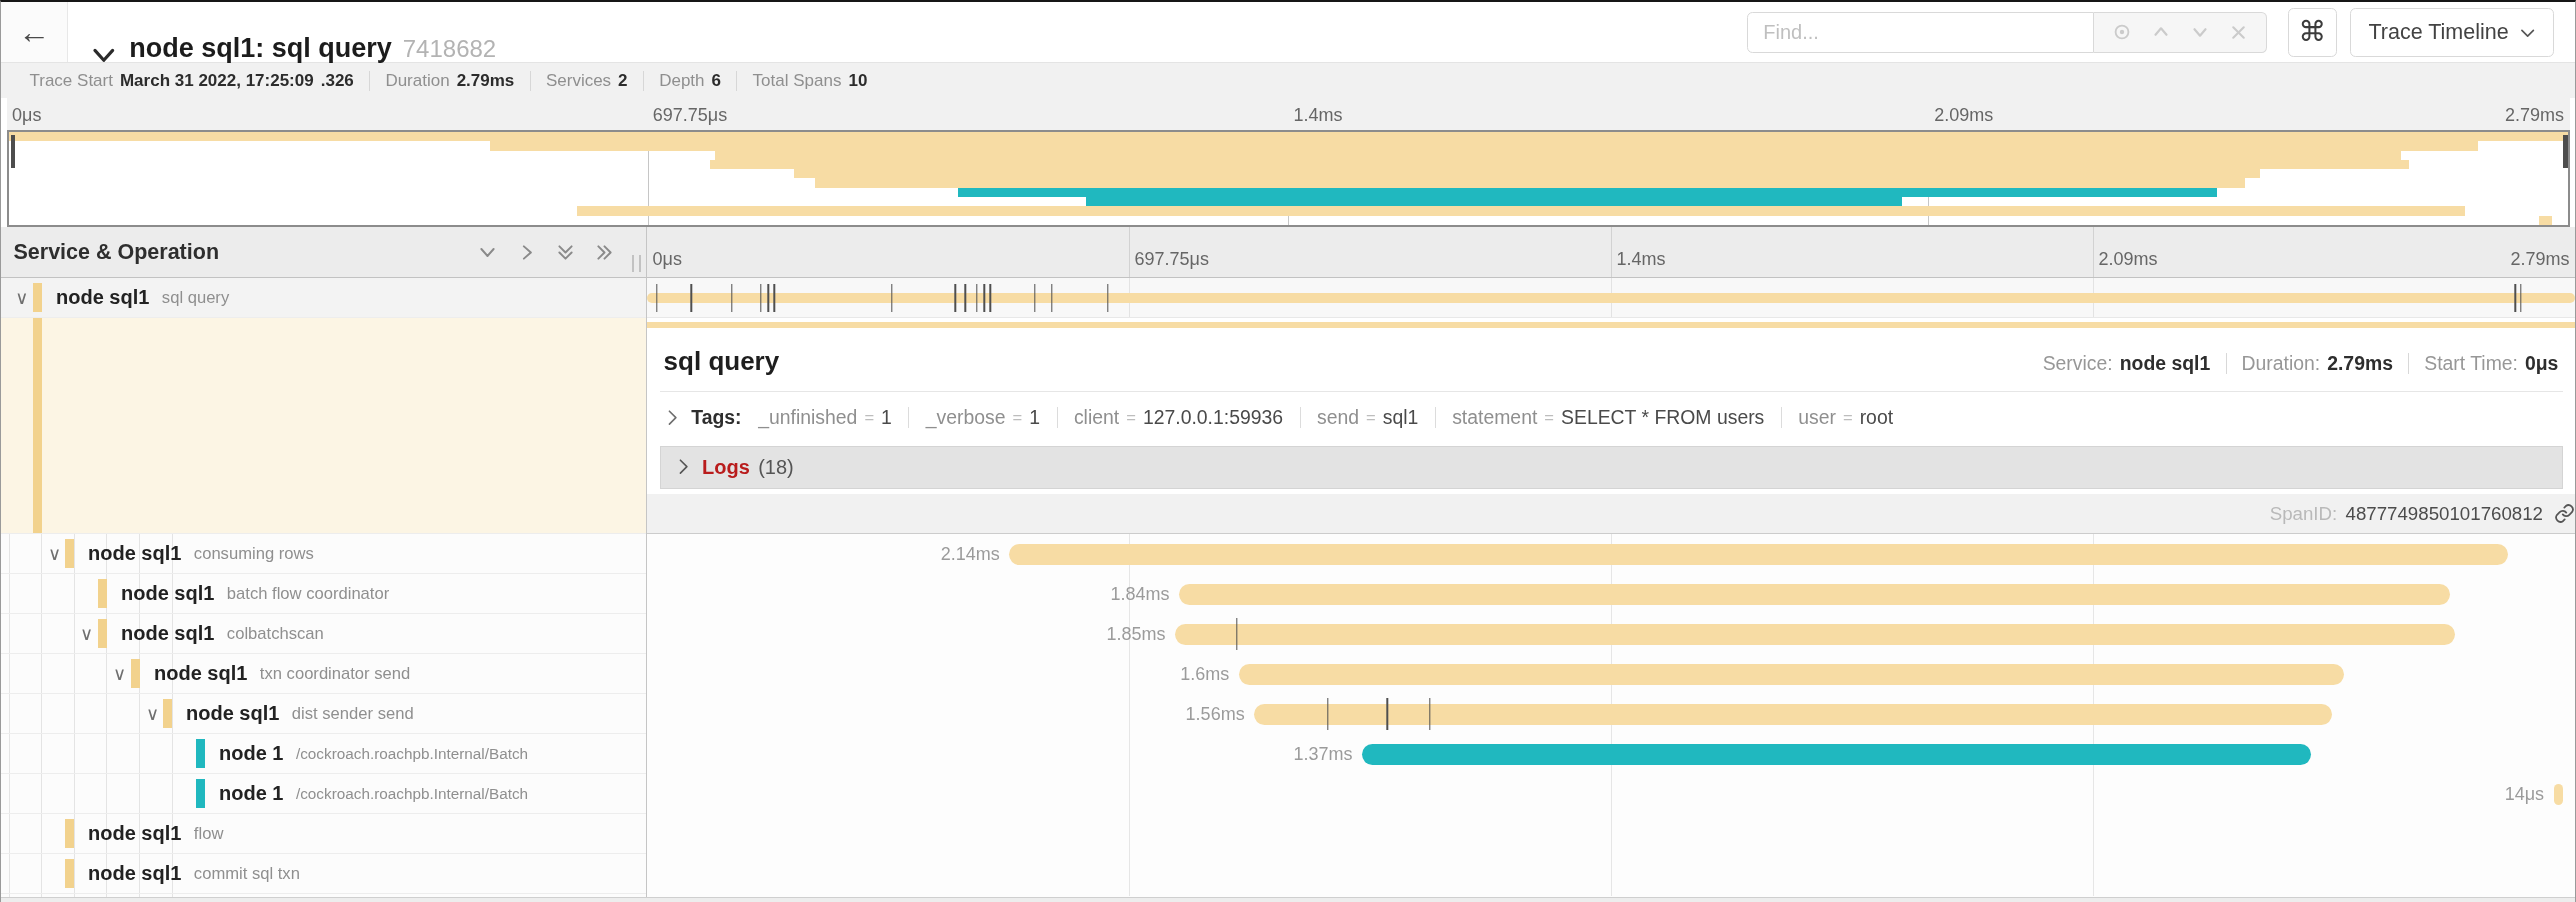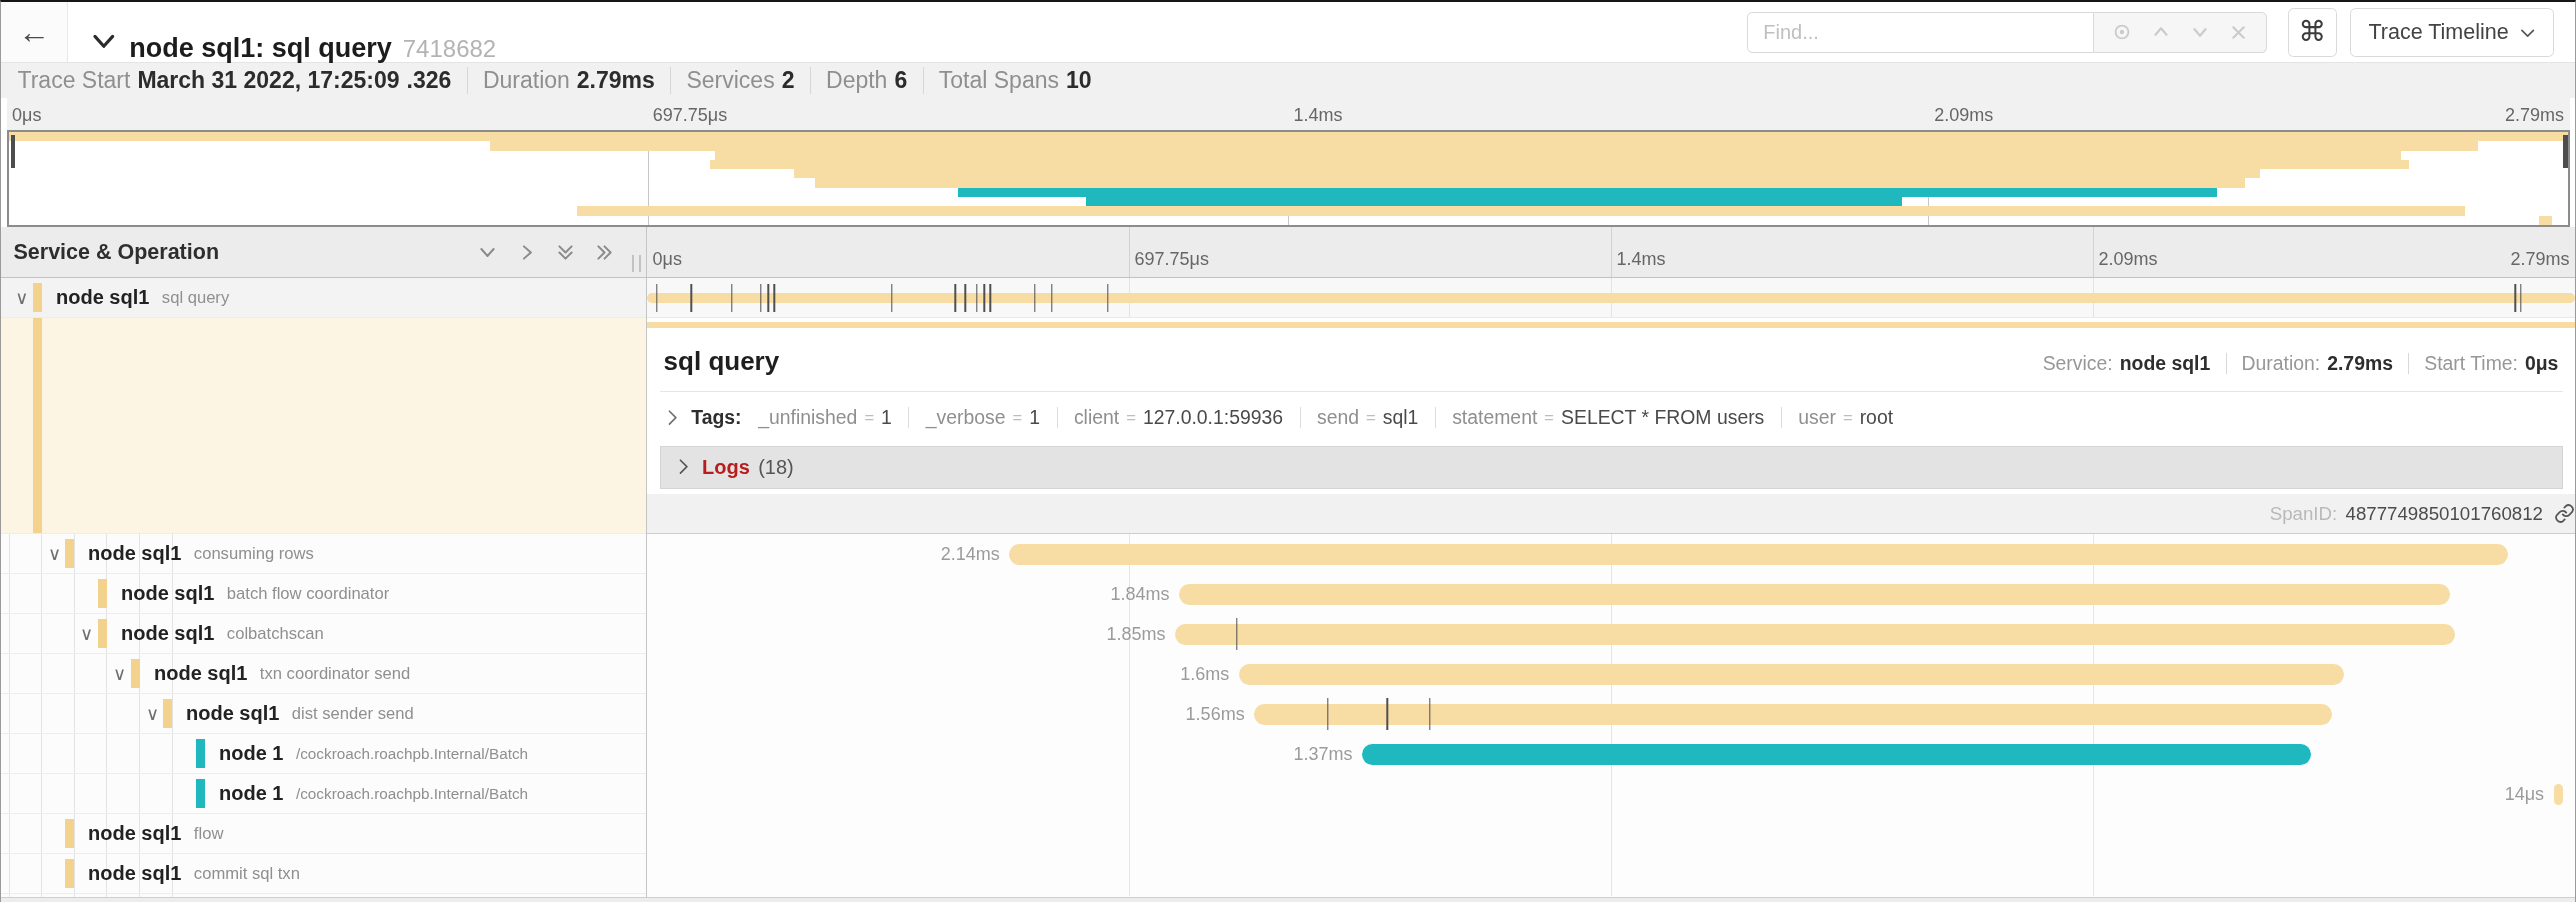--- a/index.html
+++ b/index.html
@@ -3,35 +3,35 @@
 <meta charset="utf-8">
 <style>
   * { box-sizing: border-box; margin: 0; padding: 0; }
   html,body { width:2576px; height:903px; overflow:hidden; }
   body { font-family:"Liberation Sans","DejaVu Sans",sans-serif; background:#fff; color:#333; }
   .page { width:2576px; height:903px; border:1.4px solid #9a9a9a; border-top:2.1px solid #161616; overflow:hidden; background:#fff; position:relative; }
 
   
   .top { height:61px; display:flex; align-items:center; background:#fff; border-bottom:0.7px solid #e4e4e4; }
   .back { width:67px; height:100%; border:none; background:#fbfbfb; border-right:0.7px solid #e8e8e8; font-size:32px; color:#4a4a4a; cursor:pointer; }
-  .title-wrap { display:flex; align-items:flex-start; padding-left:23.6px; flex:1; min-width:0;margin-top:32px; }
+  .title-wrap { display:flex; align-items:flex-end; padding-left:23.6px; flex:1; min-width:0;margin-top:32px; }
   .tchev { margin-right:14px; display:flex; }
   .page-title { font-size:27px; font-weight:bold; color:#1c1c1c; white-space:nowrap; }
   .trace-id { font-size:24px; font-weight:normal; color:#b3b3b3; margin-left:11px; }
   .hright { display:flex; align-items:center; padding-right:21px; }
   .find-group { display:flex; align-items:stretch; height:41px; }
   .find-input { width:347px; border:0.7px solid #d9d9d9; border-radius:5.5px 0 0 5.5px; font-size:20px; padding:0 15.3px; color:#444; outline:none; font-family:inherit; background:#fff; }
   .find-input::placeholder { color:#bfbfbf; }
   .find-suffix { width:173px; background:#f6f6f6; border:0.7px solid #d9d9d9; border-left:none; border-radius:0 5.5px 5.5px 0; display:flex; align-items:center; justify-content:space-evenly; }
   .find-suffix svg { display:block; }
   .kbd-btn { margin-left:21px; width:49px; height:49px; border:0.7px solid #d9d9d9; border-radius:5.5px; background:#fff; font-size:28px; color:#3c3c3c; line-height:1; cursor:pointer; font-family:inherit; }
   .view-btn { margin-left:12.5px; height:49px; border:0.7px solid #d9d9d9; border-radius:5.5px; background:#fff; font-size:21.5px; color:#434343; padding:0 18px; display:flex; align-items:center; gap:11px; cursor:pointer; font-family:inherit; }
 
   
-  .meta-bar { height:35px; background:#f1f1f1; display:flex; align-items:center; padding-left:11px; font-size:23px; }
+  .meta-bar { height:35px; background:#f1f1f1; display:flex; align-items:center; padding-left:23px; font-size:17px; }
   .m-item { color:#8f8f8f; padding:0 15.3px; border-left:0.7px solid #d7d7d7; white-space:nowrap; }
   .m-item:first-child { border-left:none; padding-left:5.5px; }
   .m-item b { color:#2c2c2c; margin-left:7px; }
   .m-extra { color:#c3c3c3; font-weight:bold; }
 
   
   .mini-ruler { height:32px; position:relative; background:#f1f1f1; margin:0 5.5px; }
   .ruler-label { position:absolute; bottom:4.2px; font-size:18px; color:#666; white-space:nowrap; }
   .minimap { height:97px; margin:0 5.5px; background:#fff; border:2.1px solid #8c8c8c; position:relative; display:flex; flex-direction:column; }
   .mini-row { flex:1; position:relative; }

